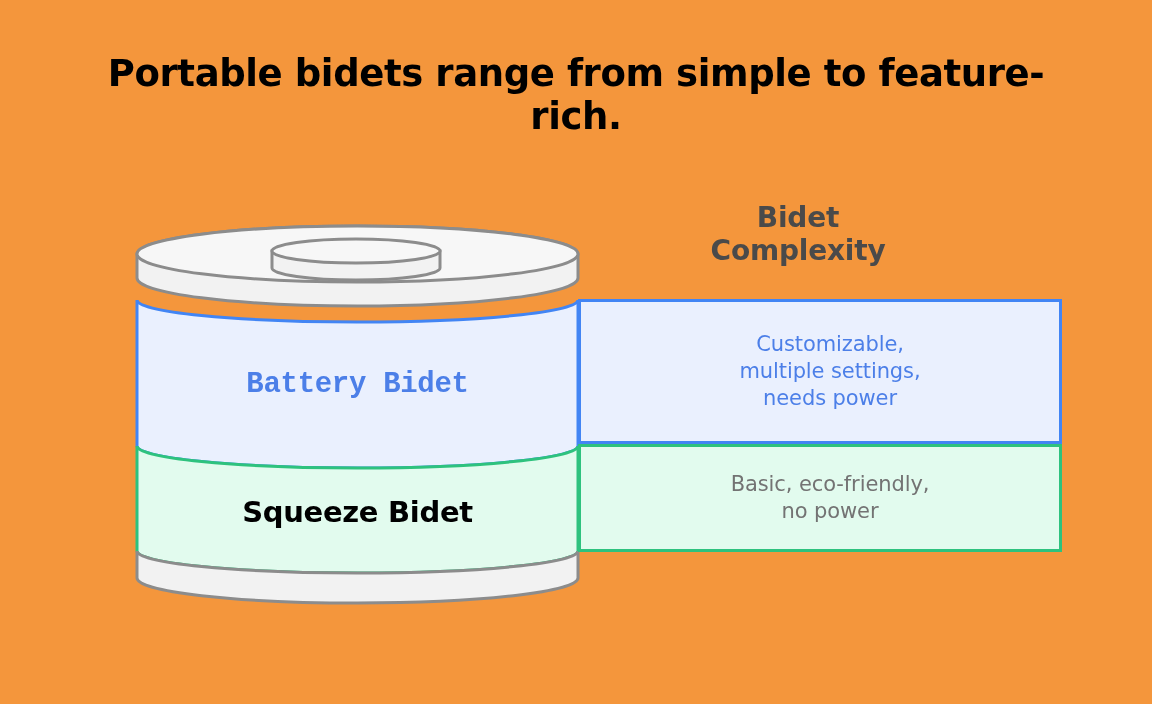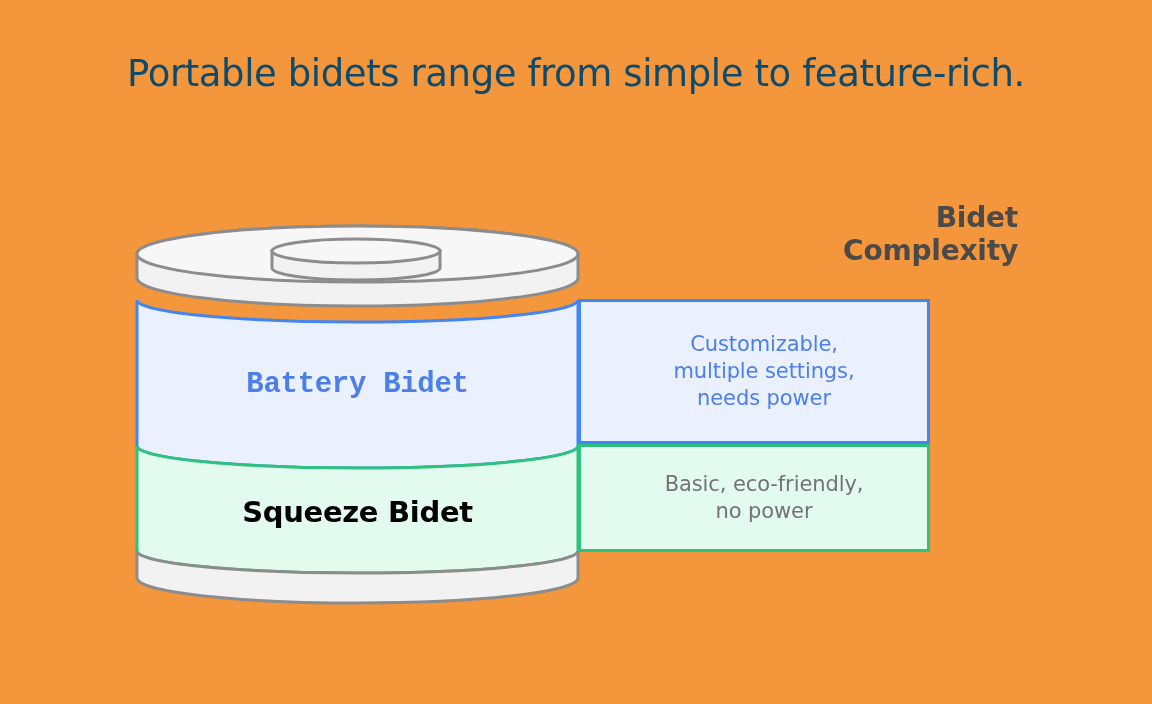--- a/index.html
+++ b/index.html
@@ -21,23 +21,23 @@
     height: 704px;
   }
 
   
   .title {
     position: absolute;
     left: 96px;
     top: 52px;
     width: 960px;
     text-align: center;
-    color: #0c4a6e;
+    color: #000000;
     font-family: "DejaVu Sans", sans-serif;
-    font-weight: normal;
+    font-weight: bold;
     font-size: 37px;
     line-height: 43px;
     letter-spacing: -0.4px;
   }
 
   
   .col-header {
     position: absolute;
     left: 578px;
     top: 201px;
@@ -74,21 +74,21 @@
   }
   .cyl-label-green {
     top: 495px;
     color: #000000;
   }
 
   
   .info-box {
     position: absolute;
     left: 578px;
-    width: 352px;
+    width: 484px;
     box-sizing: border-box;
     display: flex;
     align-items: center;
     justify-content: center;
     text-align: center;
     padding-left: 20px;
   }
   .box-blue {
     top: 299px;
     height: 145px;
@@ -110,21 +110,21 @@
   .text-blue { color: #4C7FE8; }
   .text-green { color: #737373; }
 </style>
 </head>
 <body>
 
 <div id="canvas">
 
   <div class="title">Portable bidets range from simple to feature-rich.</div>
 
-  <div class="col-header" style="white-space: pre-line; text-align: right;">Bidet
+  <div class="col-header" style="white-space: pre-line;">Bidet
 Complexity</div>
 
   <svg id="cylinder-svg" width="1152" height="704" viewBox="0 0 1152 704">
 
     <path d="M137,278
              L137,254
              A 220.5 28 0 0 1 578,254
              L578,278
              A 220.5 28 0 0 1 137,278 Z" fill="#F2F2F2" stroke="#8C8C8C" stroke-width="3"></path>
 

